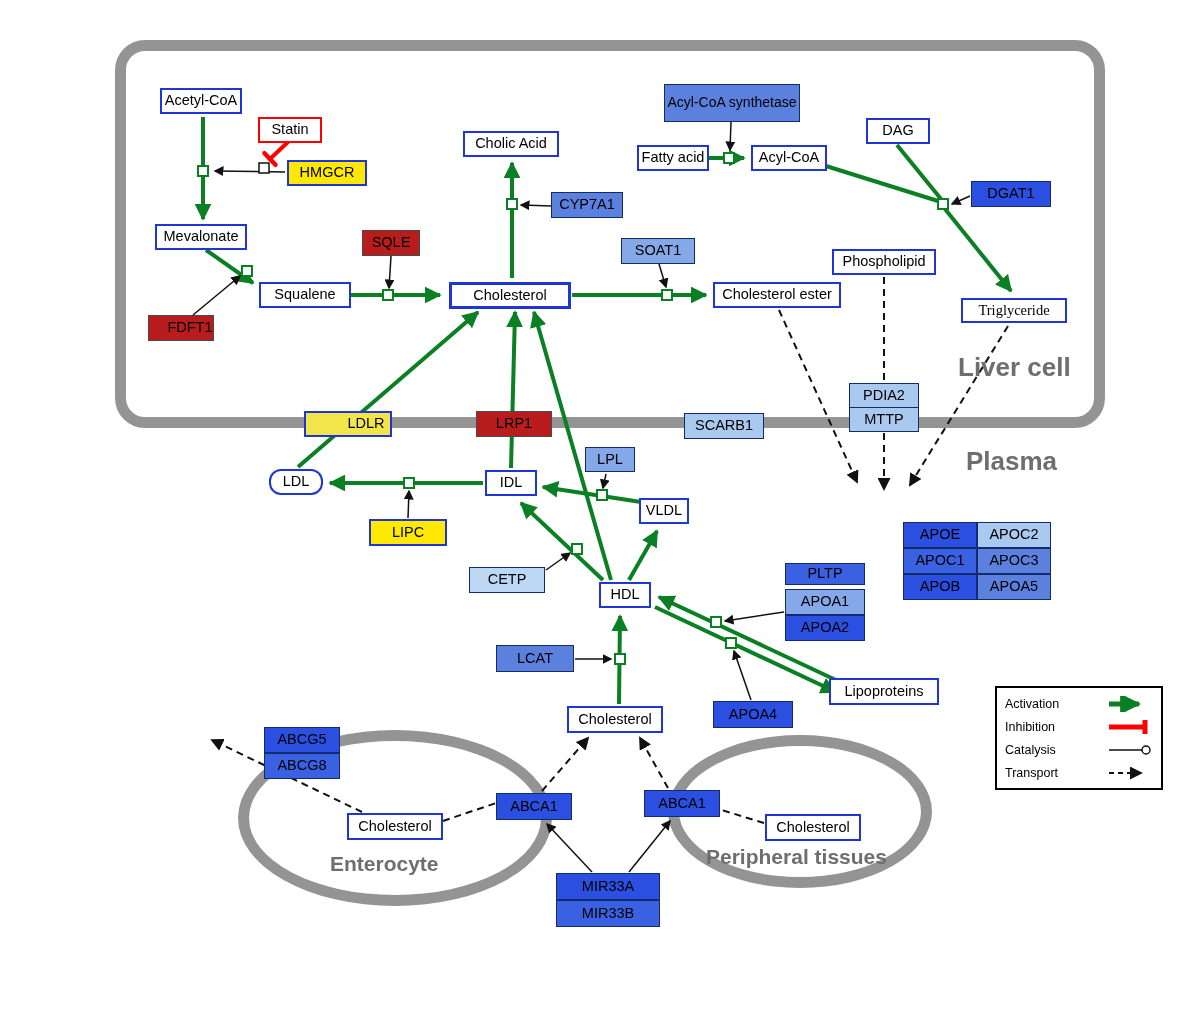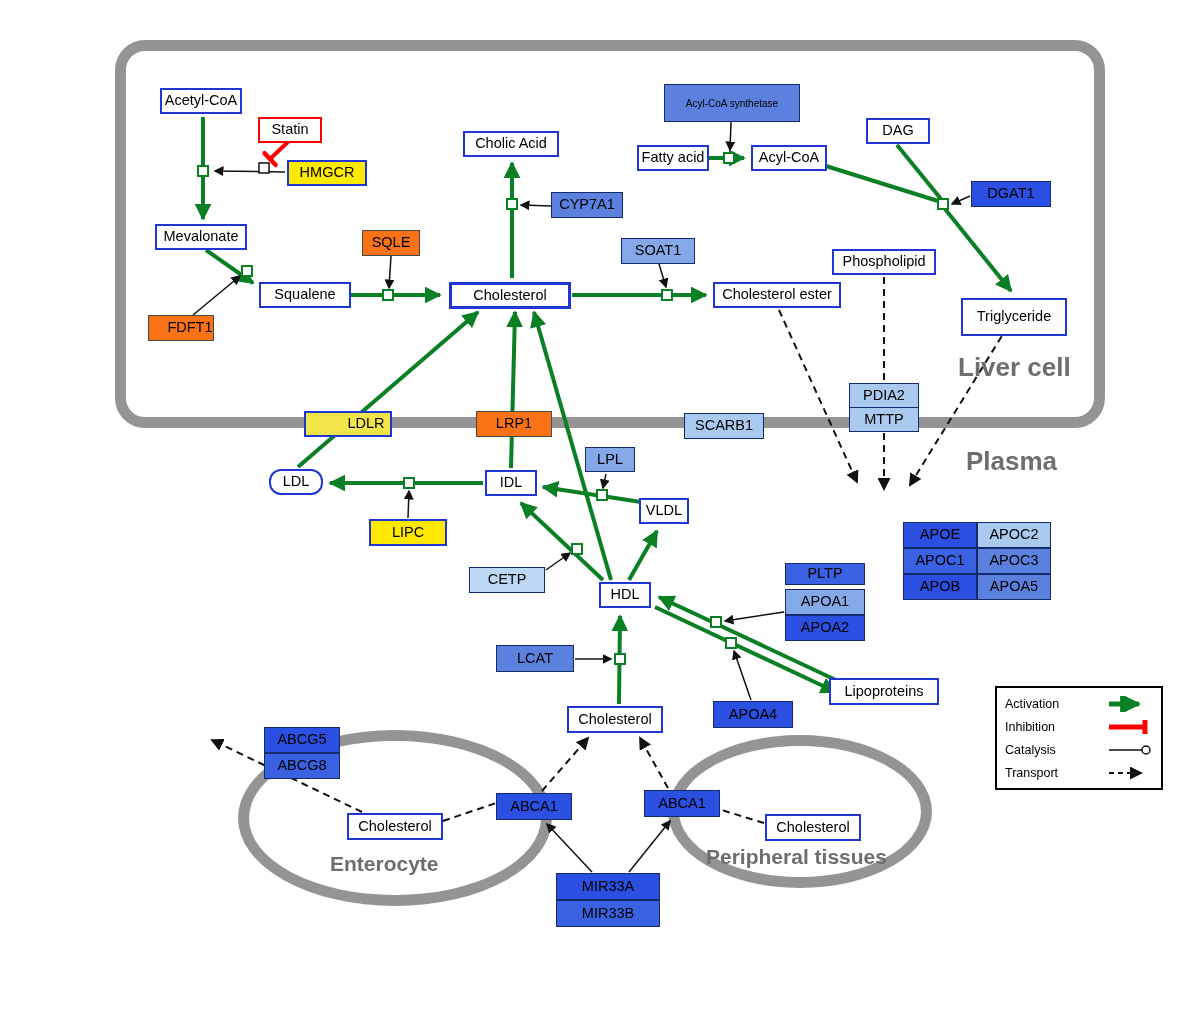--- a/index.html
+++ b/index.html
@@ -11,21 +11,21 @@
   #peripheral{left:668px;top:735px;width:264px;height:153px;border-radius:50%;}
   .comp-label{position:absolute;font-weight:bold;color:#6e6e6e;}
   #edges{position:absolute;left:0;top:0;}
   .node{position:absolute;display:flex;align-items:center;justify-content:center;
         text-align:center;font-size:14.5px;color:#000;box-sizing:border-box;
         background:#fff;line-height:1.1;}
   .met{border:2px solid #1f35d4;}
   .met-strong{border:3px solid #1f35d4;}
   .drug{border:2.5px solid #ff0000;}
   .yellow{background:#ffe900;border:2px solid #1f35d4;}
-  .paleyellow{background:#f97316;border:1.5px solid #4a4a4a;}
+  .paleyellow{background:#b91c1c;border:1.5px solid #4a4a4a;}
   .gene{border:1.5px solid #132a6b;}
   .g-dark{background:#2b4fe0;}
   .g-mdark{background:#3a61e2;}
   .g-med{background:#5b80dd;}
   .g-mlight{background:#85a8e8;}
   .g-light{background:#a9c9ee;}
   .g-xlight{background:#bdd8f4;}
   #legend{position:absolute;left:995px;top:686px;width:168px;height:104px;
           border:2px solid #000;background:#fff;box-sizing:border-box;
           display:flex;flex-direction:column;justify-content:space-around;padding:4px 8px;}
@@ -138,27 +138,27 @@
   <div class="node yellow" style="left:287px;top:160px;width:80px;height:26px;">HMGCR</div>
   <div class="node met" style="left:155px;top:224px;width:92px;height:26px;">Mevalonate</div>
   <div class="node paleyellow" style="left:362px;top:230px;width:58px;height:26px;">SQLE</div>
   <div class="node paleyellow" style="left:148px;top:315px;width:66px;height:26px;padding-left:18px;">FDFT1</div>
   <div class="node met" style="left:259px;top:282px;width:92px;height:26px;">Squalene</div>
   <div class="node met-strong" style="left:449px;top:282px;width:122px;height:27px;">Cholesterol</div>
   <div class="node met" style="left:463px;top:131px;width:96px;height:26px;">Cholic Acid</div>
   <div class="node gene g-med" style="left:551px;top:192px;width:72px;height:26px;">CYP7A1</div>
   <div class="node gene g-mlight" style="left:621px;top:238px;width:74px;height:26px;">SOAT1</div>
   <div class="node met" style="left:713px;top:282px;width:128px;height:26px;">Cholesterol ester</div>
-  <div class="node gene g-med" style="left:664px;top:84px;width:136px;height:38px;font-size:10px;">Acyl-CoA synthetase</div>
+  <div class="node gene g-med" style="left:664px;top:84px;width:136px;height:38px;font-size:14px;">Acyl-CoA synthetase</div>
   <div class="node met" style="left:637px;top:145px;width:72px;height:26px;">Fatty acid</div>
   <div class="node met" style="left:751px;top:145px;width:76px;height:26px;">Acyl-CoA</div>
   <div class="node met" style="left:866px;top:118px;width:64px;height:26px;">DAG</div>
   <div class="node gene g-dark" style="left:971px;top:181px;width:80px;height:26px;">DGAT1</div>
   <div class="node met" style="left:832px;top:249px;width:104px;height:26px;">Phospholipid</div>
-  <div class="node met" style="left:961px;top:298px;width:106px;height:38px;">Triglyceride</div>
+  <div class="node met" style="left:961px;top:298px;width:106px;height:25px;font-family:Liberation Serif, serif;">Triglyceride</div>
   <div class="node gene g-light" style="left:849px;top:383px;width:70px;height:25px;">PDIA2</div>
   <div class="node gene g-light" style="left:849px;top:407px;width:70px;height:25px;">MTTP</div>
   <div class="node yellow" style="left:304px;top:411px;width:88px;height:26px;background:#f2e54c;padding-left:36px;">LDLR</div>
   <div class="node paleyellow" style="left:476px;top:411px;width:76px;height:26px;">LRP1</div>
   <div class="node gene g-light" style="left:684px;top:413px;width:80px;height:26px;">SCARB1</div>
   <div class="node met" style="left:269px;top:469px;width:54px;height:26px;border-radius:12px;">LDL</div>
   <div class="node met" style="left:485px;top:470px;width:52px;height:26px;">IDL</div>
   <div class="node gene g-mlight" style="left:585px;top:447px;width:50px;height:25px;">LPL</div>
   <div class="node met" style="left:639px;top:498px;width:50px;height:26px;">VLDL</div>
   <div class="node yellow" style="left:369px;top:519px;width:78px;height:27px;">LIPC</div>

